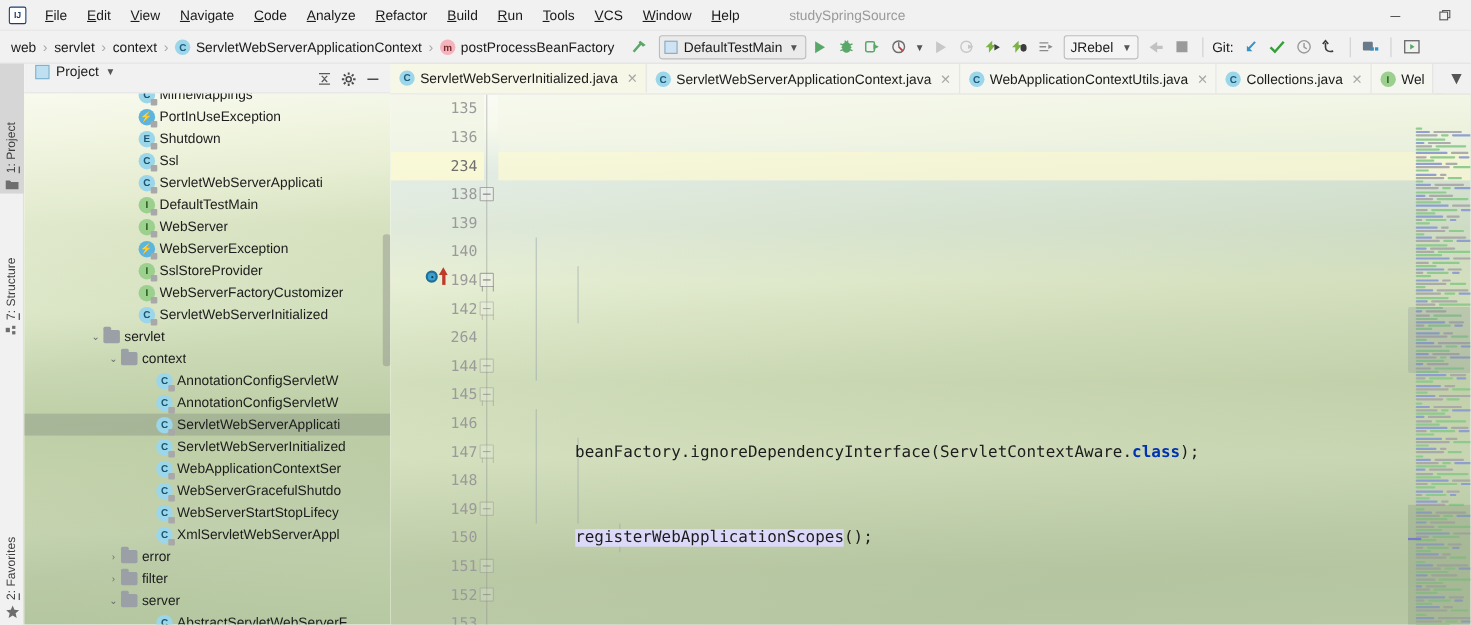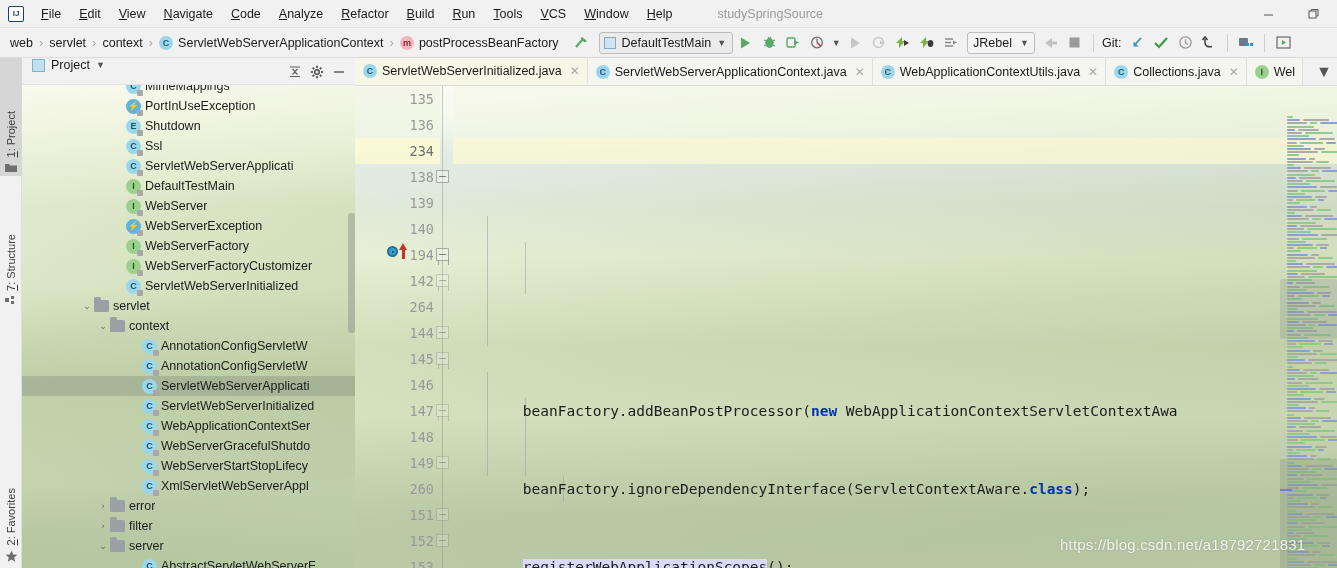--- a/index.html
+++ b/index.html
@@ -602,21 +602,21 @@
           <div class="trow">
             <span style="width:90px;flex:0 0 auto;"></span>
             <span class="tarrow"></span>
             <span class="ticon circ tx">⚡<span class="lock"></span></span>
             <span class="tlabel">WebServerException</span>
           </div>
           <div class="trow">
             <span style="width:90px;flex:0 0 auto;"></span>
             <span class="tarrow"></span>
             <span class="ticon circ ti">I<span class="lock"></span></span>
-            <span class="tlabel">WebServerFactory</span>
+            <span class="tlabel">SslStoreProvider</span>
           </div>
           <div class="trow">
             <span style="width:90px;flex:0 0 auto;"></span>
             <span class="tarrow"></span>
             <span class="ticon circ ti">I<span class="lock"></span></span>
             <span class="tlabel">WebServerFactoryCustomizer</span>
           </div>
           <div class="trow">
             <span style="width:90px;flex:0 0 auto;"></span>
             <span class="tarrow"></span>
@@ -755,21 +755,21 @@
               <div class="lnrow">140</div>
               <div class="lnrow">194</div>
               <div class="lnrow">142</div>
               <div class="lnrow">264</div>
               <div class="lnrow">144</div>
               <div class="lnrow">145</div>
               <div class="lnrow">146</div>
               <div class="lnrow">147</div>
               <div class="lnrow">148</div>
               <div class="lnrow">149</div>
-              <div class="lnrow">260</div>
+              <div class="lnrow">150</div>
               <div class="lnrow">151</div>
               <div class="lnrow">152</div>
               <div class="lnrow">153</div>
             </div>
           <div class="bp-run" style="top:156px;">
             <div class="bp-dot"></div>
             <div class="ov-arrow"></div>
           </div>
         </div>
 
@@ -790,21 +790,20 @@
           <div class="hl-soft" style="top:0px;"></div>
           <div class="hl-soft" style="top:26px;"></div>
           <div class="hl-cur" style="top:52px;"></div>
 
           <div class="indent-guide" style="left:34px; top:130px; height:130px;"></div>
           <div class="indent-guide" style="left:34px; top:286px; height:104px;"></div>
           <div class="indent-guide" style="left:72px; top:156px; height:52px;"></div>
           <div class="indent-guide" style="left:72px; top:312px; height:78px;"></div>
           <div class="indent-guide" style="left:110px; top:390px; height:26px;"></div>
 
-          <div class="cl" style="color:#1c1c1c;">        beanFactory.addBeanPostProcessor(<span class="kw">new</span> WebApplicationContextServletContextAwa</div>
           <div class="cl">        beanFactory.ignoreDependencyInterface(ServletContextAware.<span class="kw">class</span>);</div>
           <div class="cl">        <span class="usehl">registerWebApplicationScopes</span>();</div>
           
           
           
           
           
           
           
           
@@ -1080,14 +1079,13 @@
               <div class="mm g" style="left: 2px; top: 453.2px; width: 31px;"></div>
             </div>
           <div class="mm-view" style="top:345px; height:170px;"></div>
           <div class="mm-thumb" style="top:165px;"></div>
           <div class="err-stripe" style="top:375px; background:#7a7acc;"></div>
         </div>
       </div>
     </div>
   </div>
 
-  <div class="watermark">https://blog.csdn.net/a18792721831</div>
 </div>
 
 </body></html>

